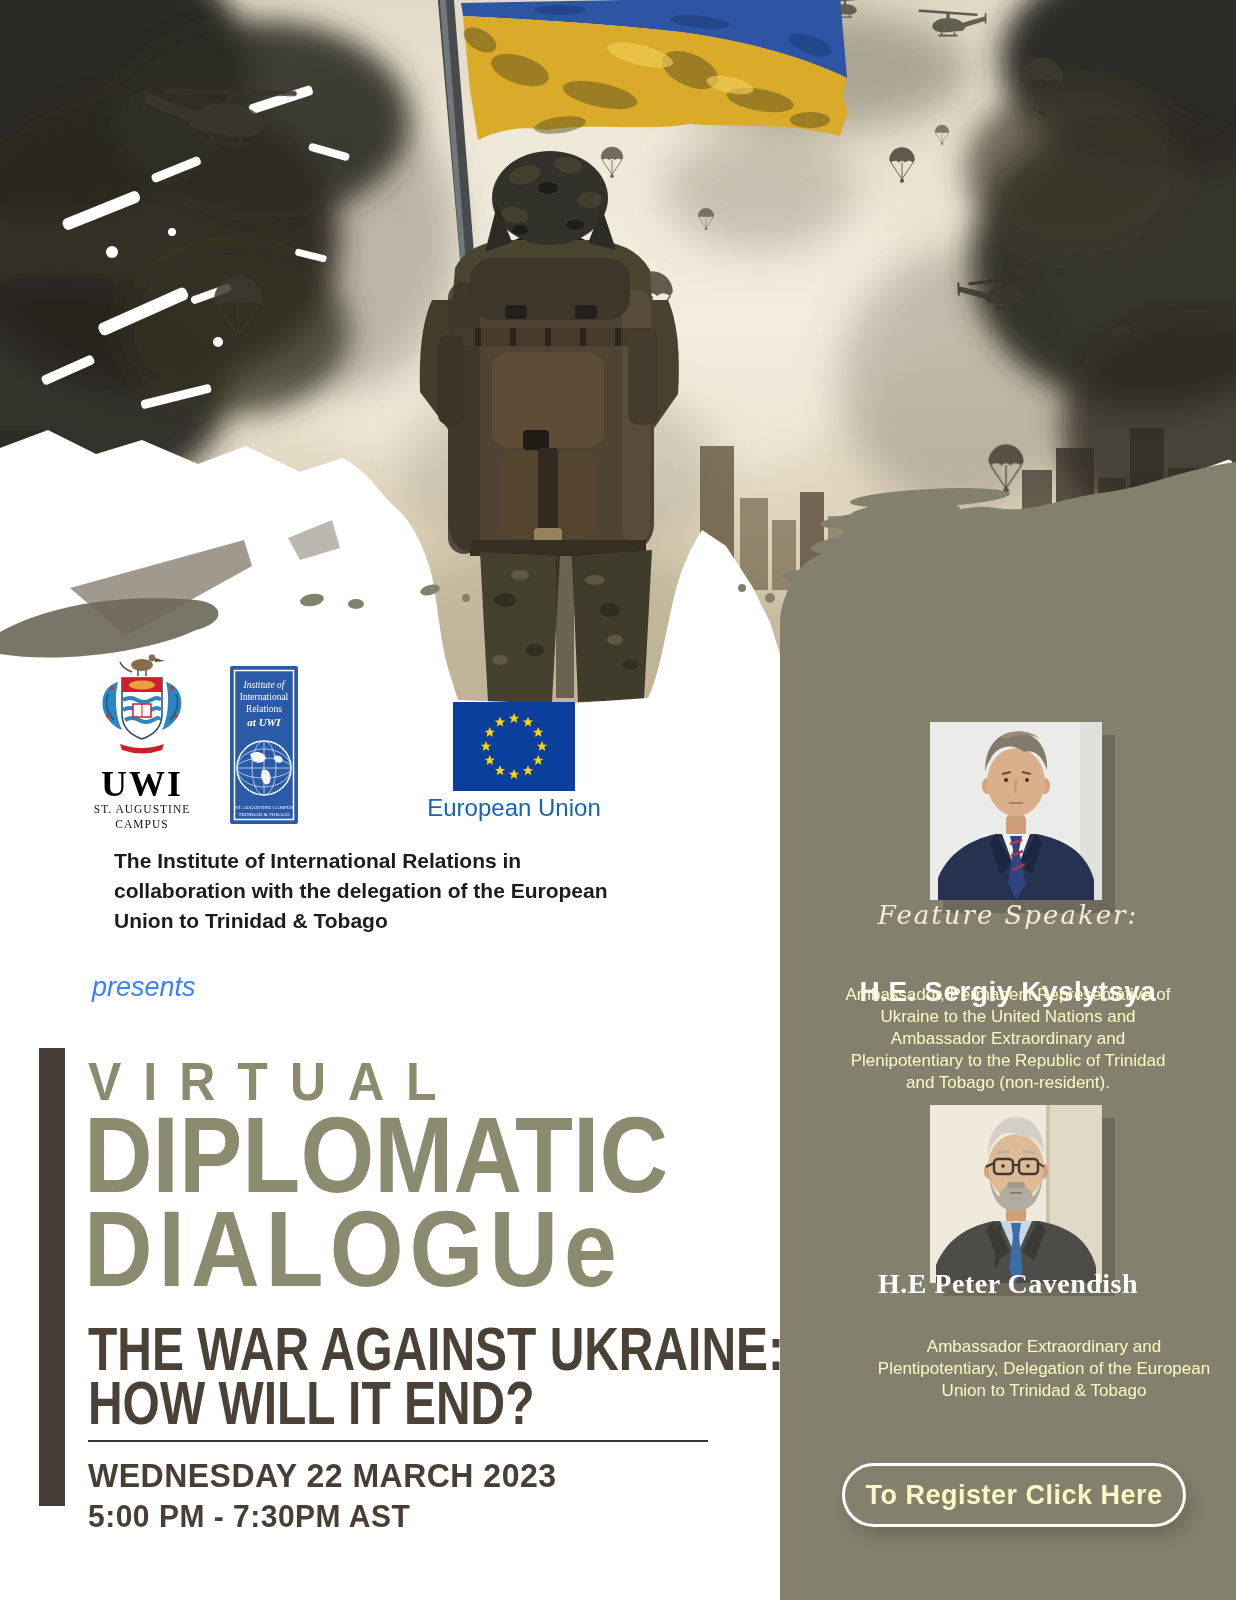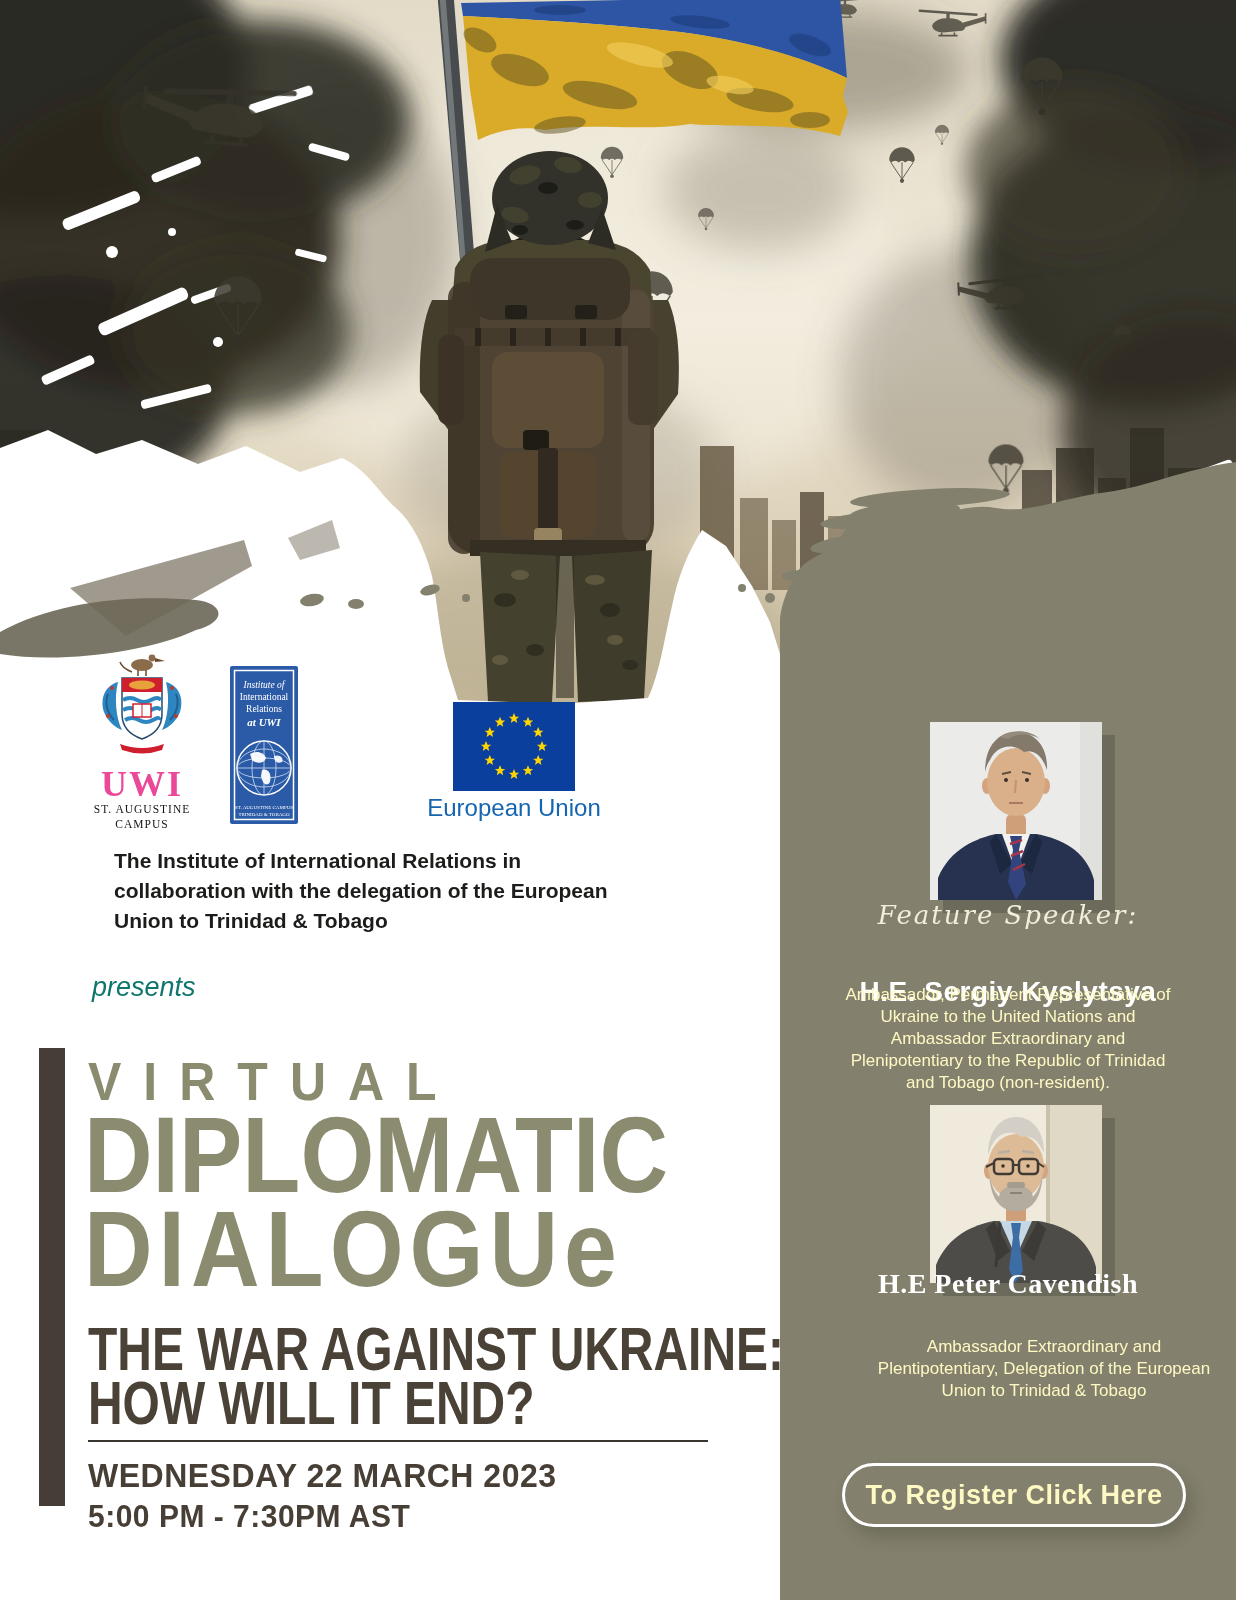--- a/index.html
+++ b/index.html
@@ -6,42 +6,42 @@
   .poster{position:relative;width:1236px;height:1600px;margin:0 auto;background:#ffffff;
     overflow:hidden;font-family:"Liberation Sans",sans-serif;}
   .abs{position:absolute;}
   
   .hero{left:0;top:0;width:1236px;height:720px;z-index:2;pointer-events:none;}
   
   .olive-panel{left:780px;top:560px;width:456px;height:1040px;background:#83816d;z-index:1;}
   .collab{left:90px;top:846px;width:580px;color:#1c1c1a;font-weight:bold;
     font-size:21px;line-height:30px;z-index:3;margin-left:24px;}
   .collab span{display:block;}
-  .presents{left:92px;top:972px;font-style:italic;font-size:27px;color:#0f766e;z-index:3;}
+  .presents{left:92px;top:972px;font-style:italic;font-size:27px;color:#3b82f6;z-index:3;}
   .brown-bar{left:39px;top:1048px;width:26px;height:458px;background:#463e36;z-index:3;}
   .t-virtual{left:88px;top:1050px;font-size:50px;letter-spacing:22px;color:#8b8b6f;
     font-weight:bold;transform:scaleY(1.08);transform-origin:left top;z-index:3;white-space:nowrap;}
   .t-big{font-size:95px;font-weight:bold;color:#8b8b6f;line-height:1;white-space:nowrap;
     transform:scaleY(1.13);transform-origin:left top;z-index:3;}
   .t-big1{left:84px;top:1102px;letter-spacing:0px;}
   .t-big2{left:84px;top:1196px;letter-spacing:6px;}
   .headline{font-size:51px;font-weight:bold;color:#4a4137;white-space:nowrap;
     transform:scale(0.94,1.2);transform-origin:left top;z-index:3;}
   .head1{left:88px;top:1314px;}
   .head2{left:88px;top:1368px;}
   .rule{left:88px;top:1440px;width:620px;height:2px;background:#39352e;z-index:3;}
   .date{left:88px;top:1456px;font-size:32px;font-weight:bold;color:#473f35;
     transform:scaleY(1.06);transform-origin:left top;white-space:nowrap;z-index:3;letter-spacing:.5px;}
   .time{left:88px;top:1498px;font-size:30px;font-weight:bold;color:#473f35;
     transform:scaleY(1.06);transform-origin:left top;white-space:nowrap;z-index:3;letter-spacing:.5px;}
   
   .logo{z-index:3;}
   .uwi-wrap{left:92px;top:652px;width:100px;text-align:center;}
   .uwi-acronym{font-family:"Liberation Serif",serif;font-weight:bold;font-size:36px;
-    letter-spacing:2px;color:#ec4899;line-height:1;margin-top:2px;}
+    letter-spacing:2px;color:#000000;line-height:1;margin-top:2px;}
   .uwi-campus{font-family:"Liberation Serif",serif;font-size:11.5px;color:#151513;
     letter-spacing:1px;line-height:15px;}
   .iir-wrap{left:208px;top:666px;padding-left:22px;}
   .eu-wrap{left:453px;top:702px;width:122px;}
   .eu-label{position:absolute;left:-40px;top:92px;width:202px;text-align:center;
     color:#1565b0;font-size:24px;white-space:nowrap;}
   
   .photo{position:absolute;width:172px;height:178px;box-shadow:13px 13px 0 0 #6c6a5a;overflow:hidden;}
   .photo1{left:150px;top:162px;}
   .photo2{left:150px;top:545px;}

